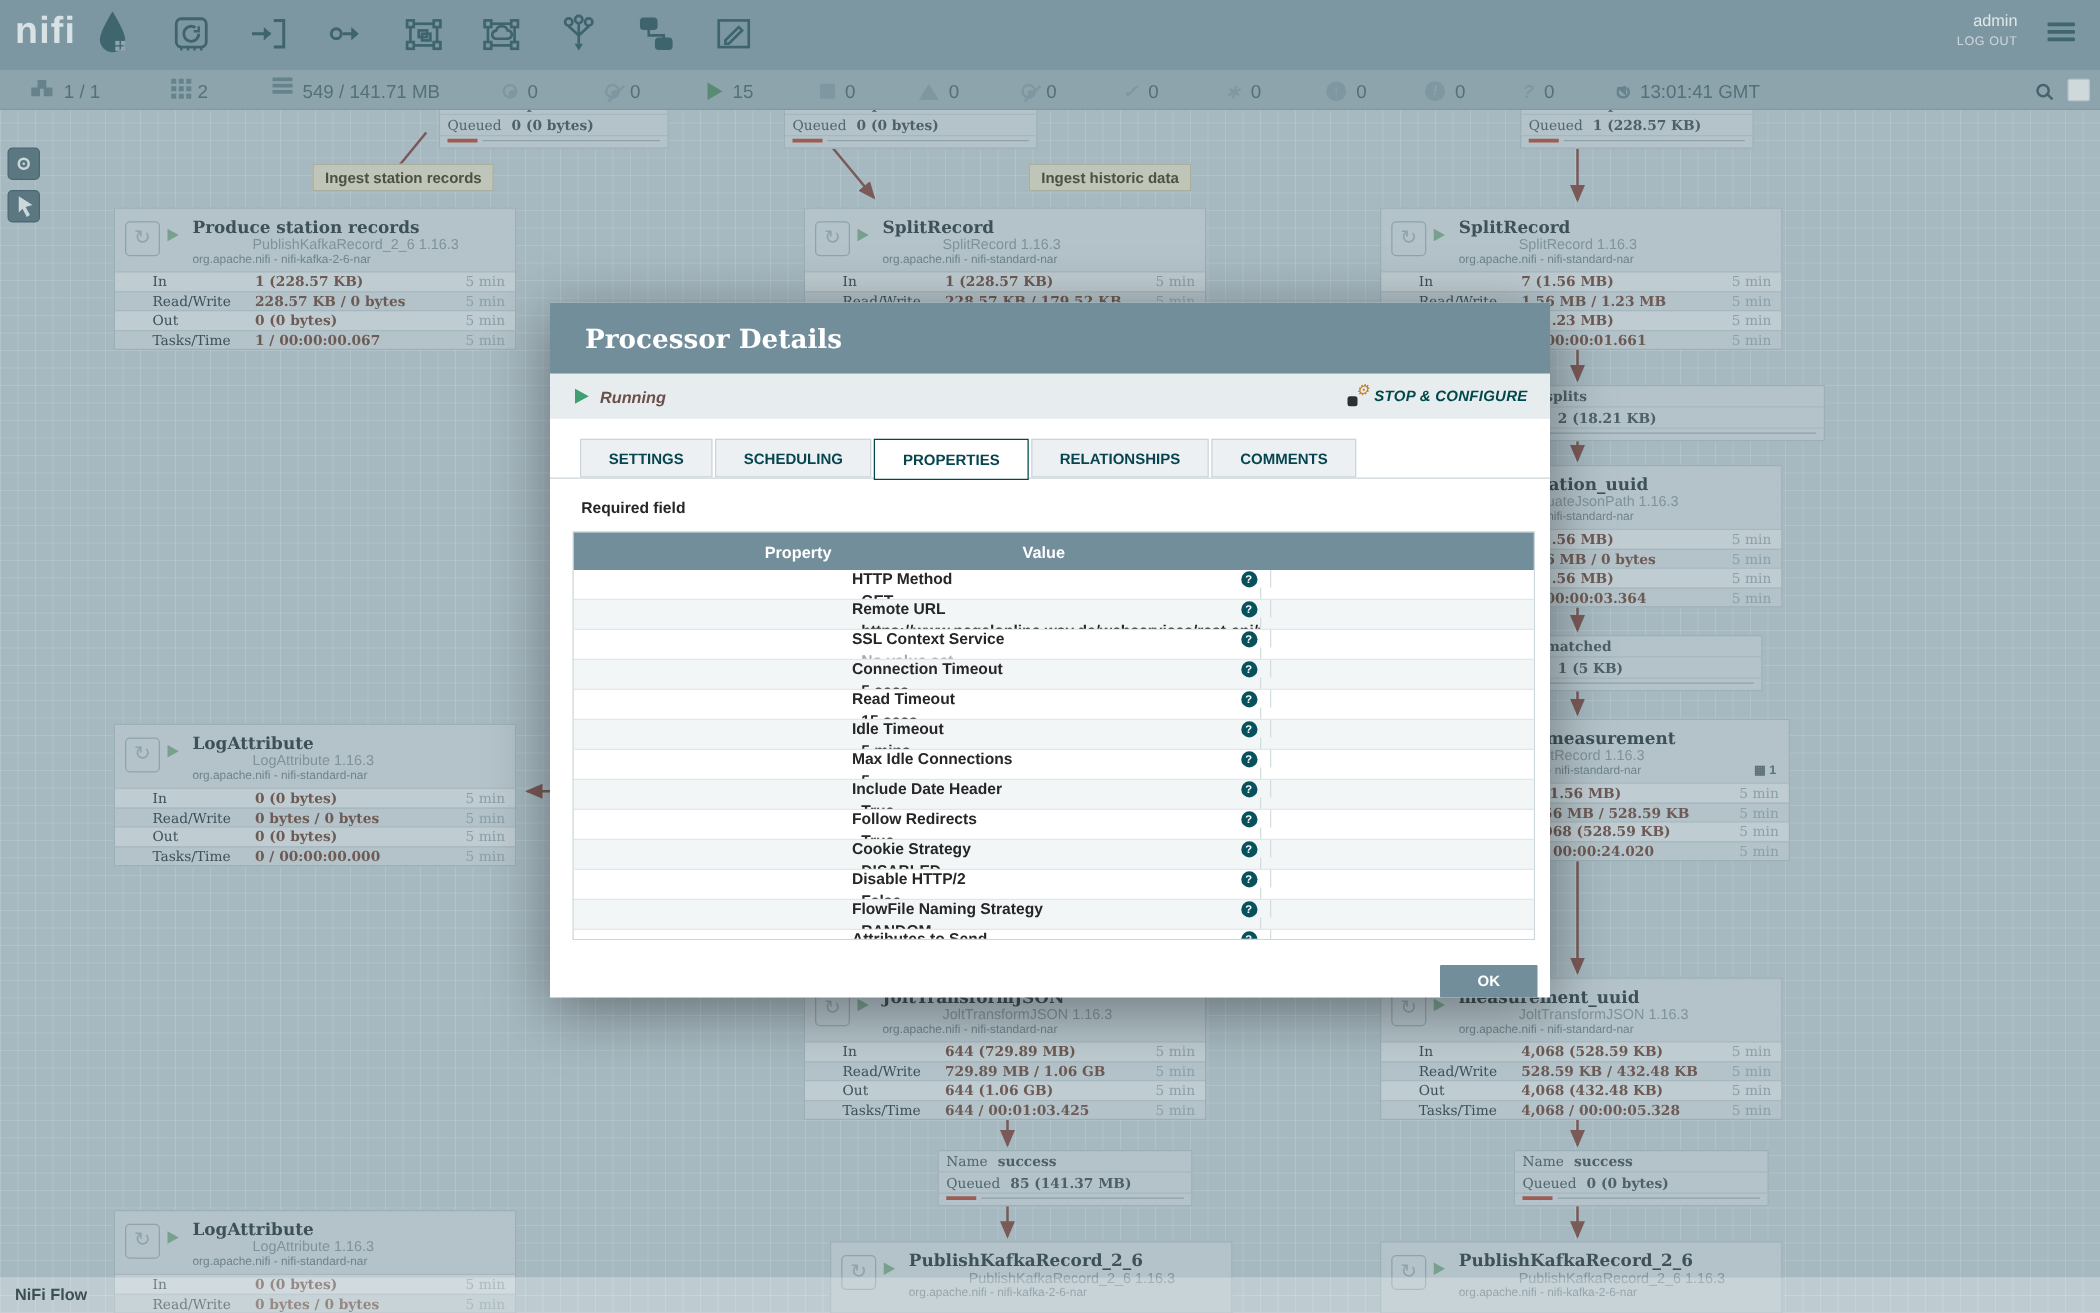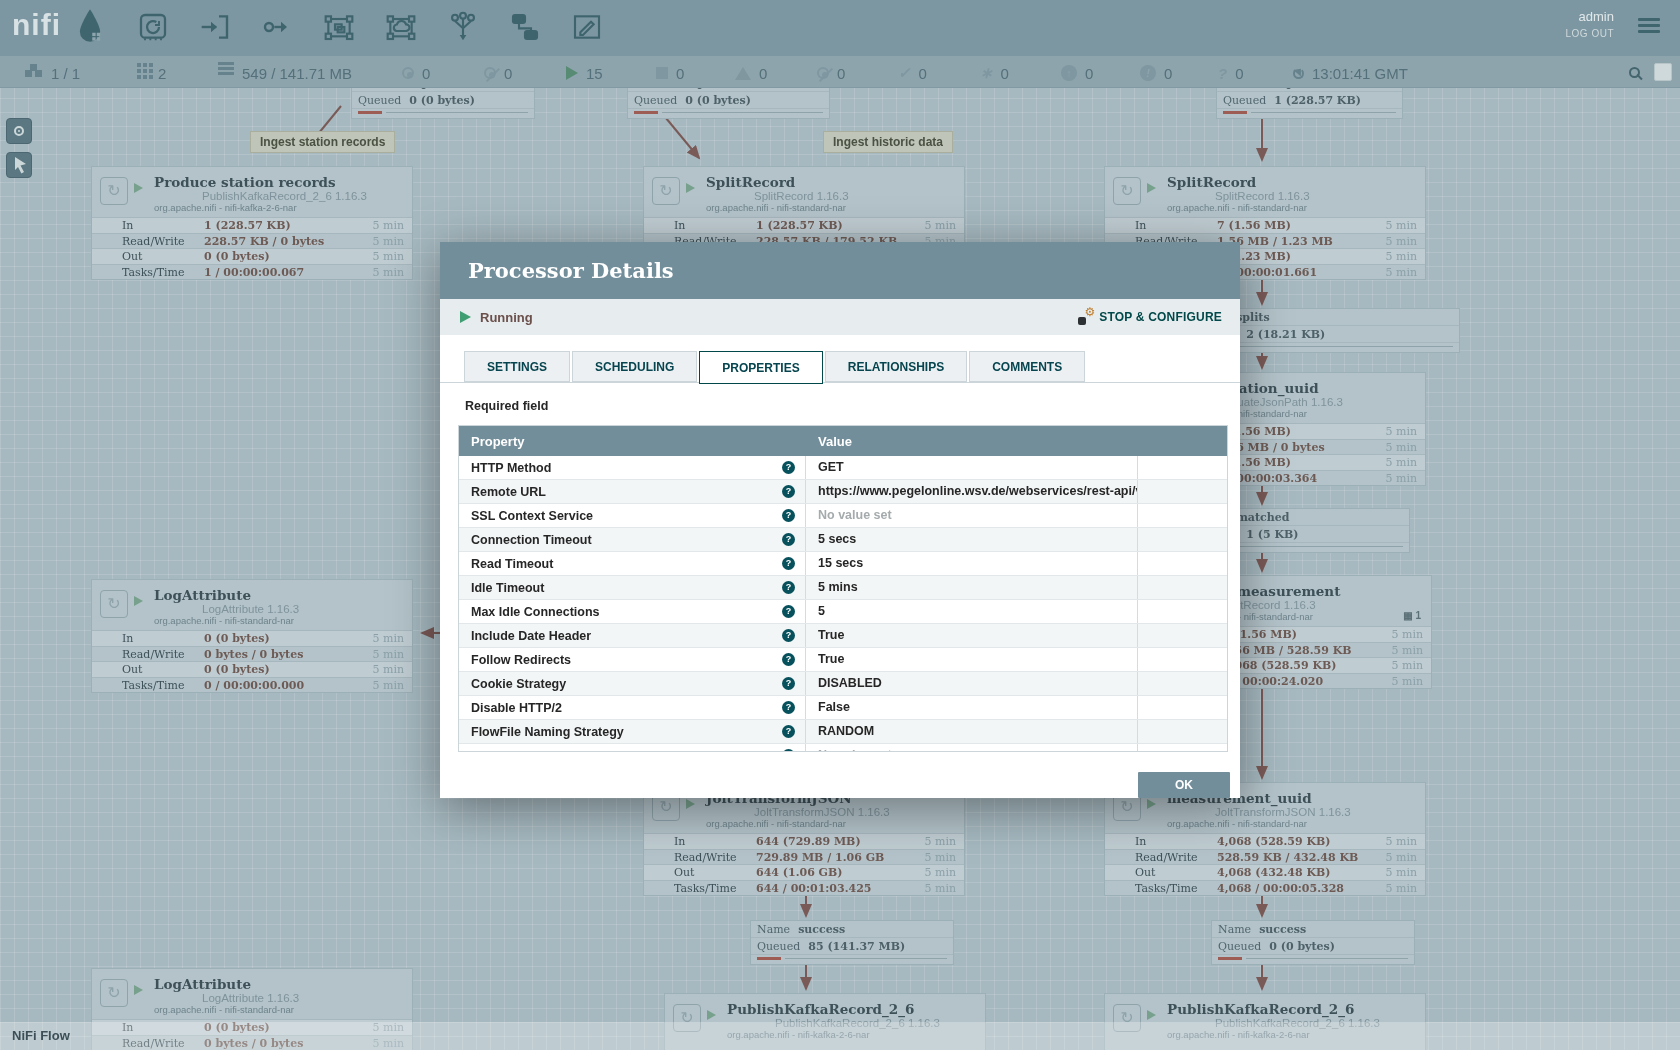--- a/index.html
+++ b/index.html
@@ -99,48 +99,48 @@
   .sb-right { position:absolute; right:0; top:0; height:32px; display:flex; align-items:center; gap:14px; padding-right:8px; }
   .ic-search { width:11px; height:11px; border:2px solid #44656e; border-radius:50%; }
   .ic-search:after { content:''; position:absolute; width:7px; height:2px; background:#44656e; transform:rotate(45deg); right:-5px; bottom:-2px; }
   .theme-sq { width:18px; height:18px; background:#cfd9dc; border:1px solid #b7c5c9; border-radius:2px; }
 
   
   .dialog { position:absolute; left:440px; top:242px; width:800px; height:556px; background:#fff;
             z-index:10; box-shadow:0 10px 46px rgba(0,0,0,.4); }
   .dlg-header { height:57px; background:#728E9B; padding:16px 0 0 28px; }
   .dlg-title { color:#fff; font-size:21px; font-weight:bold; font-family:"DejaVu Serif",serif; }
-  .dlg-status { position:relative; height:36px; background:#E7ECEE; margin-top:0; display:flex; align-items:center; padding:0 20px; }
+  .dlg-status { position:relative; height:36px; background:#E7ECEE; margin-top:0; display:flex; align-items:center; padding:0 20px;font-style:italic; }
   .dlg-run-tri { width:0; height:0; border-left:11px solid #3f9e72; border-top:6.5px solid transparent; border-bottom:6.5px solid transparent; margin-right:9px; }
   .dlg-state { font-size:13px; font-weight:bold; color:#6b4f4b; }
   .dlg-action { position:absolute; right:18px; display:flex; align-items:center; gap:6px; cursor:pointer; }
   .sc-icon { position:relative; width:15px; height:15px; }
   .sc-icon .sq { position:absolute; left:0; bottom:0; width:8px; height:8px; background:#2d3133; border-radius:2px; }
   .sc-icon .gear { position:absolute; right:-2px; top:-5px; font-size:12px; color:#c07e2d; }
   .dlg-action b { font-size:12px; color:#004849; letter-spacing:.2px; }
   .tabs { position:absolute; left:24px; top:109px; display:flex; }
   .tabs-underline { position:absolute; left:0; top:140px; width:100%; height:1px; background:#ccd6da; }
   .tab { height:31px; padding:0 22px; margin-right:2px; background:#edf0f2; border:1px solid #ccd6da;
          font-size:12px; font-weight:bold; color:#06454f; display:flex; align-items:center; cursor:pointer; position:relative; z-index:2; }
   .tab.active { background:#fff; border:1px solid #004849; height:33px; }
   .req { position:absolute; left:25px; top:157px; font-size:12.5px; font-weight:bold; color:#262626; }
   .ptable { position:absolute; left:18px; top:183px; width:770px; border:1px solid #ccd6da; }
   .pt-head { display:flex; height:30px; background:#728E9B; color:#fff; font-size:13px; font-weight:bold; align-items:center; }
-  .col-p { width:347px; padding-left:12px; }
+  .col-p { width:347px; padding-left:12px;text-align:center; }
   .col-v { padding-left:12px; }
   .pt-body { height:295px; overflow:hidden; }
-  .pt-row { display:flex; height:24px; align-items:center; border-bottom:1px solid #e2e8ea; background:#fff; font-size:12.5px; }
+  .pt-row { display:flex; height:24px; align-items:center; border-bottom:1px solid #e2e8ea; background:#fff; font-size:12.5px;flex-direction:column; }
   .pt-row:nth-child(even) { background:#f3f6f7; }
   .cell-p { width:347px; display:flex; justify-content:space-between; align-items:center; padding:0 10px 0 12px; height:100%; border-right:1px solid #d3dcdf; }
   .pname { font-weight:bold; color:#262626; white-space:nowrap; }
   .help { width:13px; height:13px; border-radius:50%; background:#07515c; color:#fff; font-size:9px; font-weight:bold; text-align:center; line-height:13px; flex:none; }
   .cell-v { width:332px; padding:0 12px; height:100%; line-height:23px; border-right:1px solid #d3dcdf; white-space:nowrap; overflow:hidden; font-weight:bold; color:#262626; }
   .cell-v .unset { font-weight:bold; color:#a5abad; }
   .cell-e { flex:1; height:100%; }
-  .ok-btn { position:absolute; right:10px; bottom:0; width:92px; height:26px; background:#728E9B; color:#fff;
+  .ok-btn { position:absolute; right:10px; bottom:0; width:78px; height:26px; background:#728E9B; color:#fff;
             border:0; font-size:12px; font-weight:bold; font-family:"Liberation Sans",sans-serif; cursor:pointer; border-radius:1px; }
 </style>
 </head>
 <body>
 
 <div id="app">
 
   <div class="canvas">
 
     <svg class="wires" width="1680" height="1050" viewBox="0 0 1680 1050">

